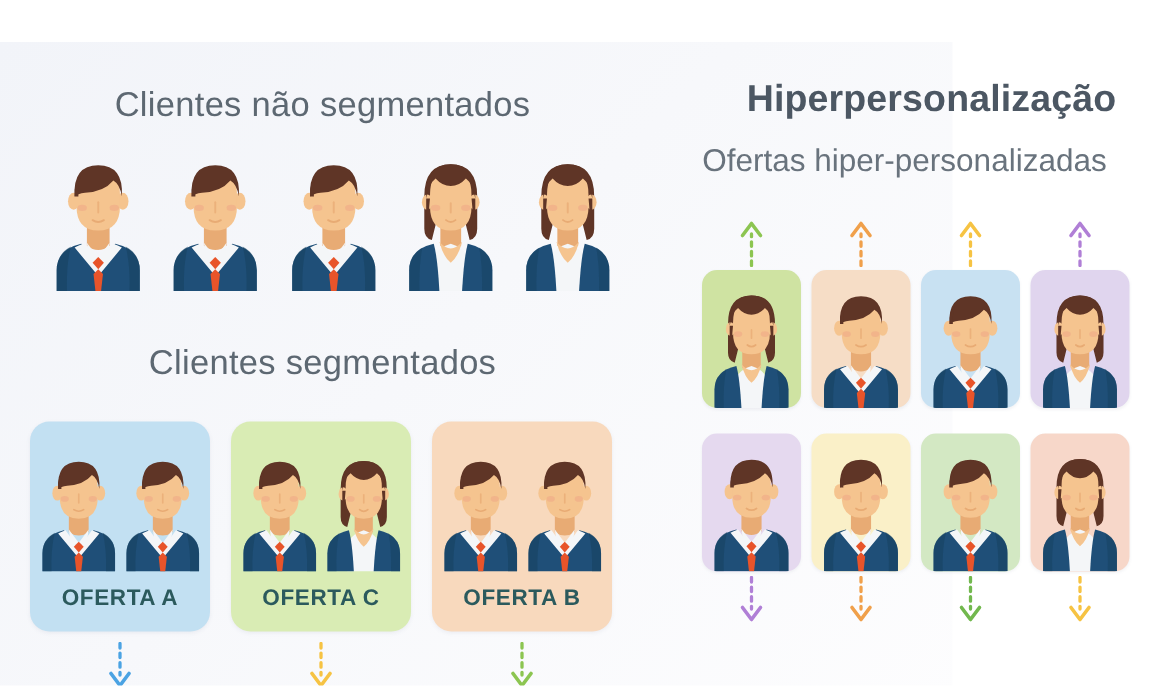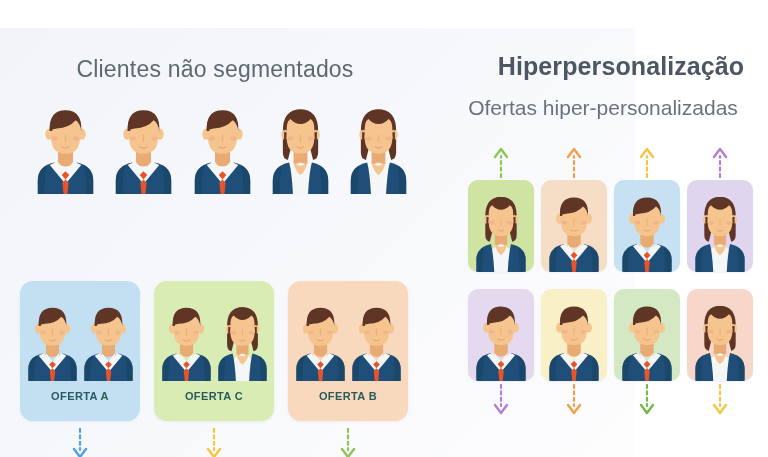--- a/index.html
+++ b/index.html
@@ -83,21 +83,21 @@
   .offer-people {
     width: 112px; height: 92px;
     margin-top: 8px;
     display: flex;
     justify-content: center;
     align-items: flex-end;
     gap: 1px;
   }
   .offer-people .person { width: 55px; height: 88px; }
   .offer-label {
-    font-size: 11px;
+    font-size: 15px;
     font-weight: 700;
     letter-spacing: 0.4px;
     color: #2b5a5d;
     margin-top: 9px;
   }
 
   
   #arrows-segmented {
     position: absolute;
     left: 20px; top: 400px;
@@ -324,20 +324,21 @@
     <path d="M6 150 v-22 q0 -22 26 -28 q4 14 6 50 z" fill="#1f4f78"></path>
     <path d="M94 150 v-22 q0 -22 -26 -28 q-4 14 -6 50 z" fill="#1f4f78"></path>
     <path d="M6 150 v-22 q0 -16 14 -24 q-4 20 -3 46 z" fill="#16425f" opacity="0.5"></path>
     <path d="M94 150 v-22 q0 -16 -14 -24 q4 20 3 46 z" fill="#16425f" opacity="0.5"></path>
 
     <path d="M38 98 q12 14 24 0 q-4 16 -12 22 q-8 -6 -12 -22 z" fill="#f5c48f"></path>
   </svg>
       </div>
     </div>
 
+  <div id="title-segmented" class="h-left">Clientes segmentados</div>
 
   <div id="row-segmented">
       <div class="offer-card" style="background: rgb(194, 224, 242);">
         <div class="offer-people">
           <div class="person">
     <svg class="avatar" viewBox="0 0 100 150" width="100%" height="100%" preserveAspectRatio="xMidYMax meet">
 
       <path d="M38 82 h24 v20 q-12 9 -24 0 z" fill="#e8ab74"></path>
 
       <ellipse cx="24" cy="55" rx="6" ry="9" fill="#f5c48f"></ellipse>

